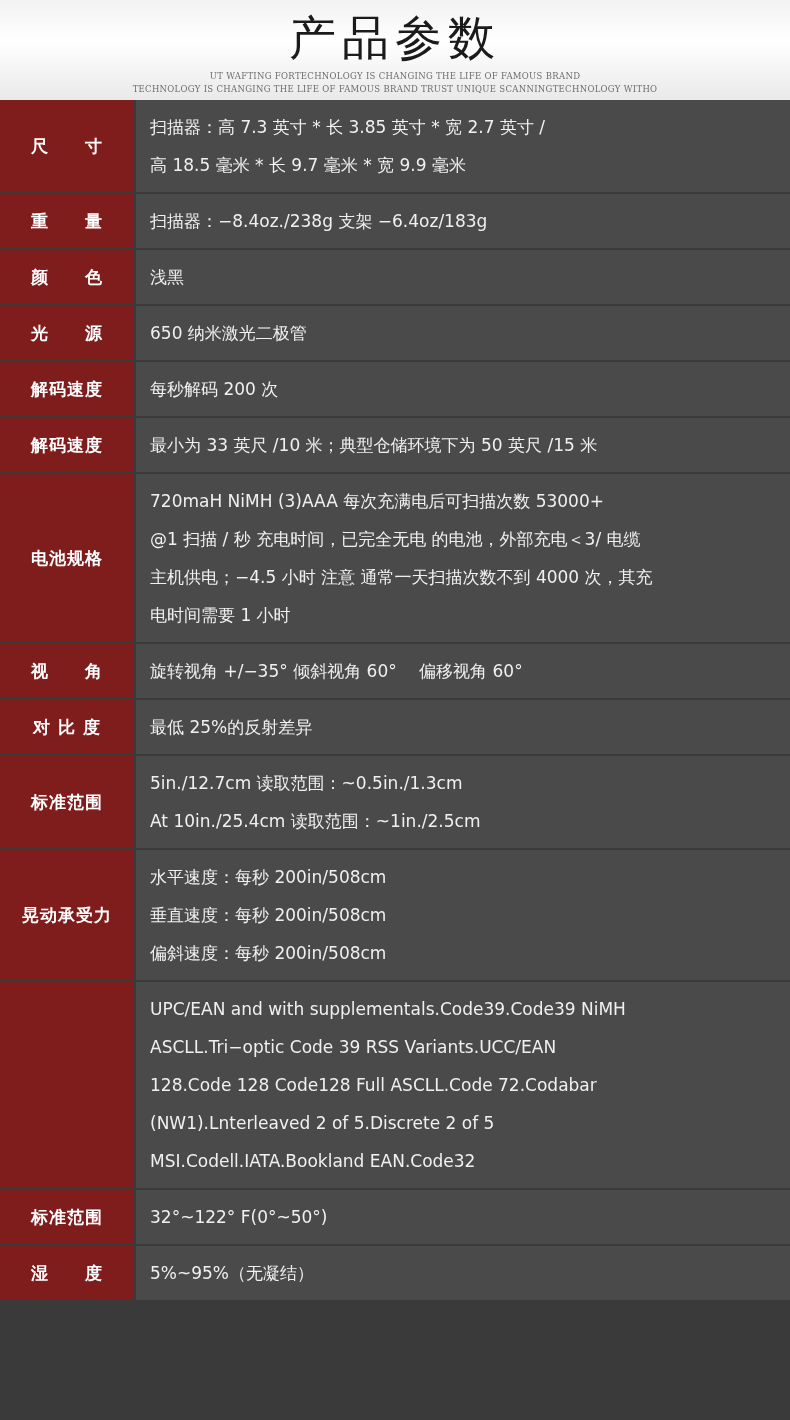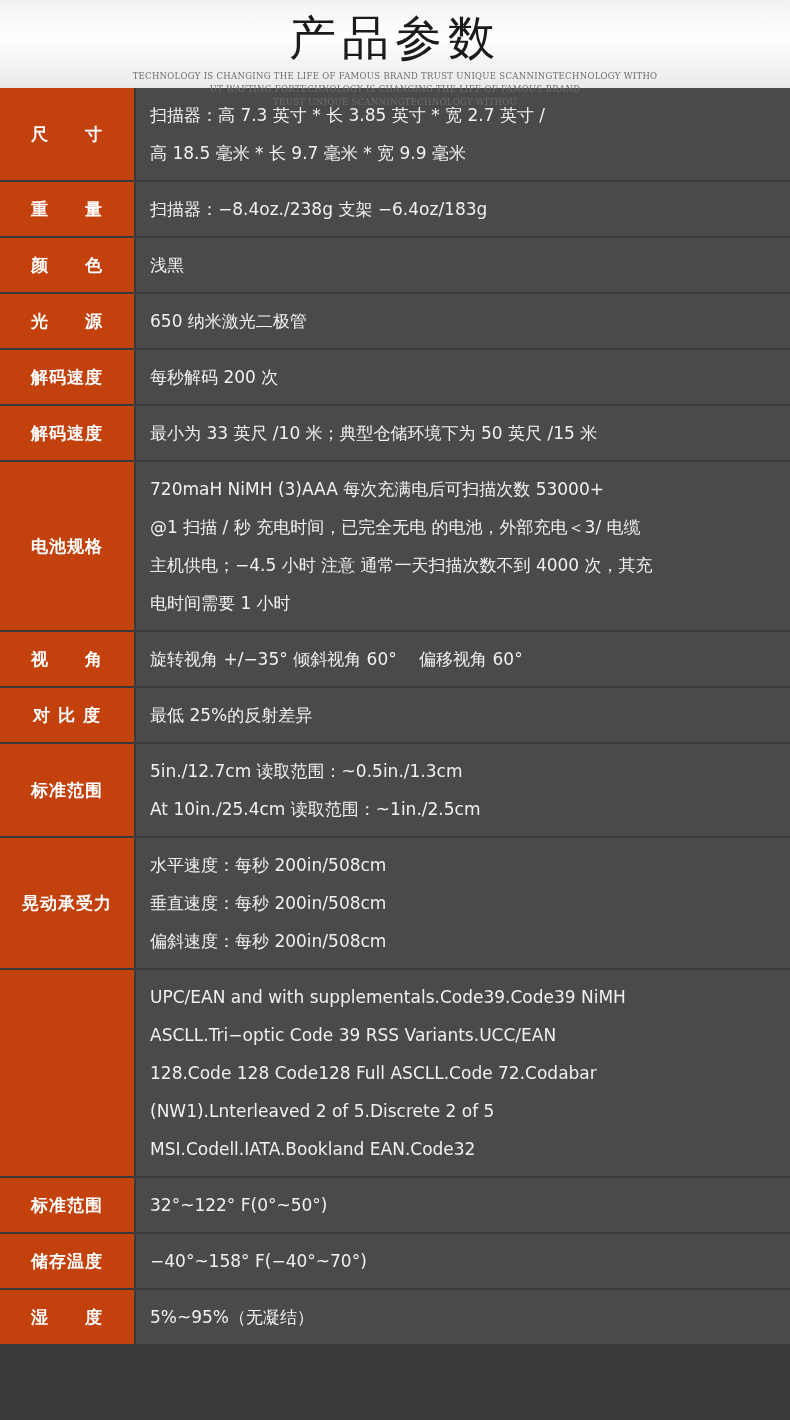--- a/index.html
+++ b/index.html
@@ -6,21 +6,21 @@
   body{
     width:790px;
     background:#3a3a3a;
     font-family:"DejaVu Sans","Liberation Sans",sans-serif;
     -webkit-font-smoothing:antialiased;
   }
   .page{width:790px;position:relative;}
 
   
   .header{
-    height:88px;
+    height:100px;
     background:linear-gradient(180deg,#f2f2f2 0%,#ffffff 42%,#e9e9e9 100%);
     display:flex;
     flex-direction:column;
     align-items:center;
     justify-content:flex-start;
     padding-top:6px;
     box-sizing:border-box;
   }
   .header-title{
     font-family:"DejaVu Serif","Liberation Serif",serif;
@@ -45,21 +45,21 @@
   .spec-table{
     width:790px;
     border-collapse:separate;
     border-spacing:0;
     background:#3c3c3c;
   }
   .spec-table tr{ }
   .label-cell{
     width:130px;
     min-width:130px;
-    background:#c2410c;
+    background:#7f1d1d;
     color:#ffffff;
     font-size:17px;
     font-weight:bold;
     text-align:center;
     vertical-align:middle;
     border-bottom:2px solid #3a3a3a;
     border-right:2px solid #3a3a3a;
     padding:6px 2px;
     letter-spacing:1px;
     line-height:22px;
@@ -79,23 +79,22 @@
   .value-cell.tight .line{line-height:38px;}
 </style>
 </head>
 <body>
 
 <div class="page">
 
   <div class="header">
     <div class="header-title">产品参数</div>
     <div class="header-sub">
+      <div>UT WAFTING FORTECHNOLOGY IS CHANGING THE LIFE OF FAMOUS BRAND</div>
       <div>TECHNOLOGY IS CHANGING THE LIFE OF FAMOUS BRAND TRUST UNIQUE SCANNINGTECHNOLOGY WITHO</div>
-      <div>UT WAFTING FORTECHNOLOGY IS CHANGING THE LIFE OF FAMOUS BRAND</div>
-      <div>TRUST UNIQUE SCANNINGTECHNOLOGY WITHOU</div>
     </div>
   </div>
 
   <table class="spec-table">
     <tbody id="spec-body">
         <tr>
           <td class="label-cell">尺　　寸</td>
           <td class="value-cell">
             <span class="line">扫描器：高 7.3 英寸 * 长 3.85 英寸 * 宽 2.7 英寸 /</span>
             <span class="line">高 18.5 毫米 * 长 9.7 毫米 * 宽 9.9 毫米</span>
@@ -177,26 +176,20 @@
             <span class="line">MSI.Codell.IATA.Bookland EAN.Code32</span>
           </td>
         </tr>
         <tr>
           <td class="label-cell">标准范围</td>
           <td class="value-cell">
             <span class="line">32°~122° F(0°~50°)</span>
           </td>
         </tr>
         <tr>
-          <td class="label-cell">储存温度</td>
-          <td class="value-cell">
-            <span class="line">−40°~158° F(−40°~70°)</span>
-          </td>
-        </tr>
-        <tr>
           <td class="label-cell">湿　　度</td>
           <td class="value-cell">
             <span class="line">5%~95%（无凝结）</span>
           </td>
         </tr>
       </tbody>
   </table>
 
 </div>
 

